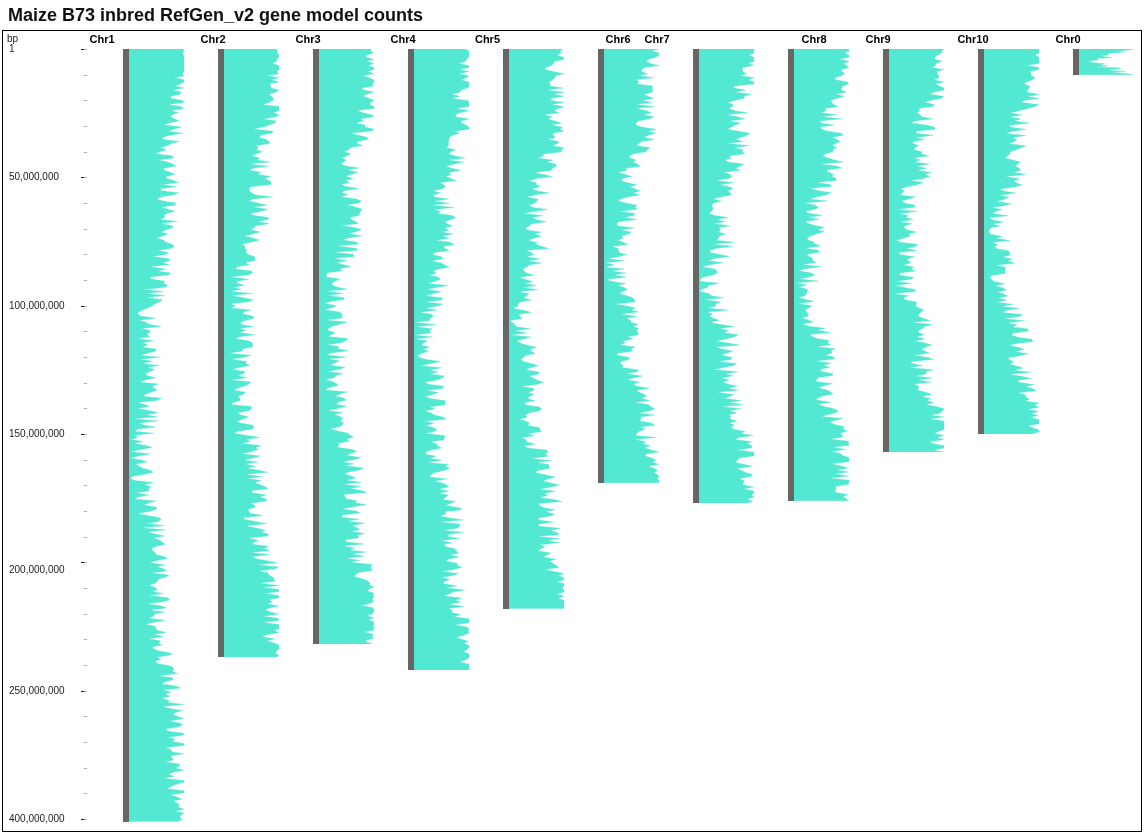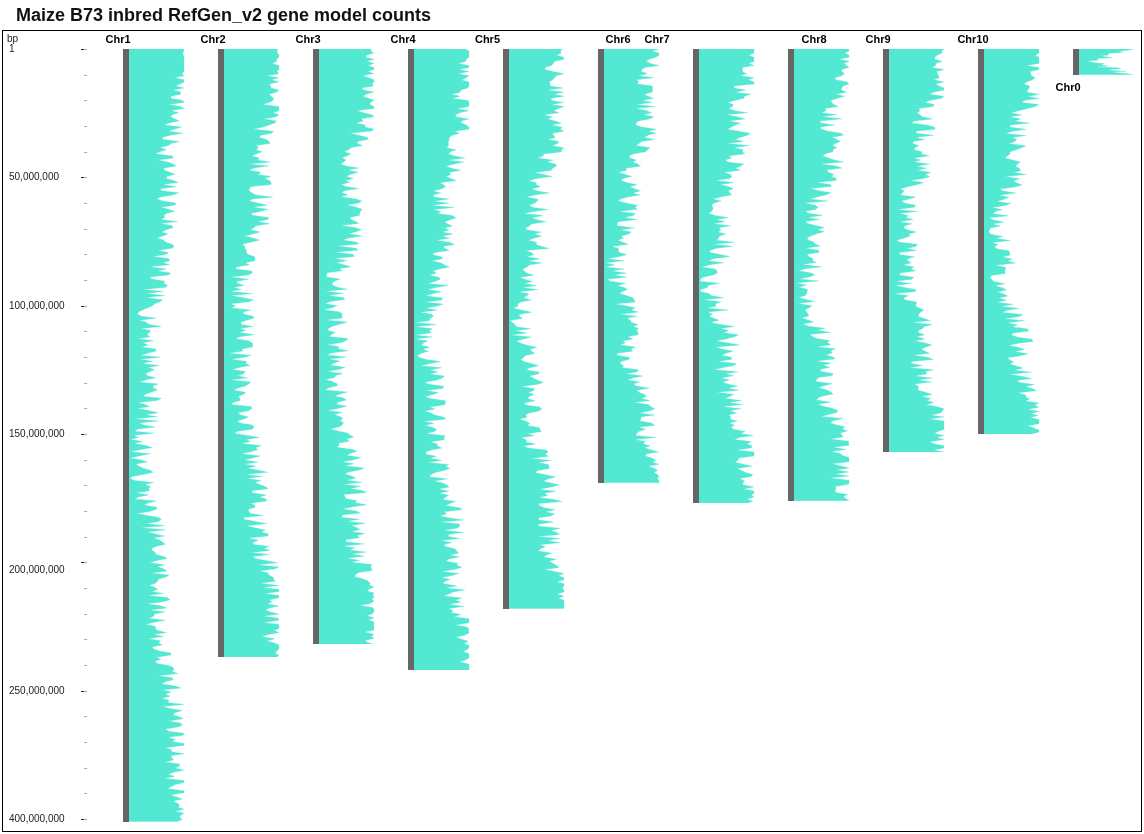--- a/index.html
+++ b/index.html
@@ -7,21 +7,21 @@
       padding: 0;
       font-family: Verdana, Arial, sans-serif;
       background: #fff;
       color: #000;
       width: 1144px;
     }
     .chart-title {
       font-size: 18px;
       font-weight: bold;
       color: #111;
-      padding: 5px 16px 4px;
+      padding: 5px 8px 4px;
     }
     .chart-box {
       position: relative;
       border: 1px solid #000;
       width: 1138px;
       height: 800px;
       margin: 0 2px 4px;
     }
     .y-axis-label {
       position: absolute;
@@ -122,21 +122,21 @@
       <div class="minor-tick" style="top: 608.333px;"></div>
       <div class="minor-tick" style="top: 634px;"></div>
       <div class="minor-tick" style="top: 659.667px;"></div>
       <div class="minor-tick" style="top: 685.333px;"></div>
       <div class="minor-tick" style="top: 711px;"></div>
       <div class="minor-tick" style="top: 736.667px;"></div>
       <div class="minor-tick" style="top: 762.333px;"></div>
       <div class="minor-tick" style="top: 788px;"></div>
     </div>
   <div id="plot-layer">
-      <div class="col-label" style="left: 85px; width: 60px;">Chr1</div>
+      <div class="col-label" style="left: 69px; width: 60px;">Chr1</div>
       <div class="chrom-backbone" style="left: 120px; top: 18px; height: 772.567px;"></div>
       <svg class="gene-area" width="57" height="772.5666666666667" style="left: 126px; top: 18px;">
         <path d="M0,0 L54.3,0.0 L55.0,2.1 L53.8,4.1 L54.4,6.2 L54.9,8.2 L55.0,10.3 L55.0,12.3 L55.0,14.4 L55.0,16.4 L55.0,18.5 L55.0,20.5 L55.0,22.6 L53.1,24.7 L55.0,26.7 L45.8,28.8 L55.0,30.8 L55.0,32.9 L51.3,34.9 L46.4,37.0 L55.0,39.0 L44.1,41.1 L51.8,43.1 L51.4,45.2 L42.2,47.3 L41.8,49.3 L53.9,51.4 L55.0,53.4 L39.4,55.5 L51.7,57.5 L55.0,59.6 L42.2,61.6 L49.6,63.7 L43.1,65.8 L41.6,67.8 L45.9,69.9 L50.3,71.9 L39.8,74.0 L35.5,76.0 L52.7,78.1 L46.0,80.1 L39.4,82.2 L54.2,84.2 L41.1,86.3 L33.1,88.4 L34.5,90.4 L50.6,92.5 L42.1,94.5 L39.4,96.6 L31.2,98.6 L37.3,100.7 L30.8,102.7 L26.2,104.8 L43.0,106.8 L44.6,108.9 L29.2,111.0 L38.9,113.0 L43.8,115.1 L47.2,117.1 L34.5,119.2 L35.4,121.2 L41.1,123.3 L45.8,125.3 L37.8,127.4 L37.4,129.4 L45.0,131.5 L49.3,133.6 L33.7,135.6 L47.7,137.7 L31.1,139.7 L32.9,141.8 L49.7,143.8 L44.0,145.9 L31.6,147.9 L27.8,150.0 L33.9,152.0 L47.2,154.1 L45.6,156.2 L32.1,158.2 L39.5,160.3 L45.7,162.3 L37.3,164.4 L35.2,166.4 L35.7,168.5 L32.0,170.5 L48.4,172.6 L31.8,174.6 L43.5,176.7 L43.8,178.8 L37.2,180.8 L32.8,182.9 L38.9,184.9 L34.0,187.0 L27.9,189.0 L34.6,191.1 L36.3,193.1 L42.9,195.2 L45.3,197.3 L42.7,199.3 L28.9,201.4 L39.6,203.4 L36.7,205.5 L23.6,207.5 L39.6,209.6 L41.0,211.6 L34.1,213.7 L40.7,215.7 L20.4,217.8 L36.9,219.9 L28.7,221.9 L41.9,224.0 L39.3,226.0 L21.0,228.1 L22.6,230.1 L36.0,232.2 L34.6,234.2 L38.3,236.3 L37.0,238.3 L13.7,240.4 L34.3,242.5 L17.9,244.5 L35.8,246.6 L17.0,248.6 L33.5,250.7 L30.9,252.7 L25.9,254.8 L23.5,256.8 L18.5,258.9 L13.6,260.9 L9.4,263.0 L8.7,265.1 L11.6,267.1 L27.1,269.2 L10.2,271.2 L17.0,273.3 L20.0,275.3 L32.3,277.4 L12.4,279.4 L21.4,281.5 L20.3,283.5 L17.8,285.6 L21.1,287.7 L9.3,289.7 L24.7,291.8 L13.9,293.8 L19.1,295.9 L12.8,297.9 L26.9,300.0 L27.1,302.0 L19.4,304.1 L11.7,306.2 L31.6,308.2 L11.2,310.3 L23.8,312.3 L13.2,314.4 L30.4,316.4 L18.9,318.5 L25.6,320.5 L21.3,322.6 L16.5,324.6 L18.4,326.7 L26.8,328.8 L17.4,330.8 L10.3,332.9 L29.4,334.9 L23.7,337.0 L24.6,339.0 L28.5,341.1 L22.6,343.1 L16.4,345.2 L14.2,347.2 L32.5,349.3 L28.2,351.4 L9.0,353.4 L16.1,355.5 L20.5,357.5 L8.8,359.6 L19.9,361.6 L29.1,363.7 L16.7,365.7 L28.5,367.8 L5.4,369.8 L29.3,371.9 L10.4,374.0 L14.5,376.0 L26.5,378.1 L8.9,380.1 L5.7,382.2 L25.2,384.2 L4.7,386.3 L9.3,388.3 L1.7,390.4 L14.1,392.4 L5.0,394.5 L17.3,396.6 L23.1,398.6 L10.9,400.7 L1.5,402.7 L21.5,404.8 L11.1,406.8 L1.1,408.9 L12.5,410.9 L18.2,413.0 L6.9,415.0 L9.6,417.1 L14.0,419.2 L21.3,421.2 L24.3,423.3 L15.7,425.3 L3.2,427.4 L1.1,429.4 L5.8,431.5 L24.5,433.5 L15.9,435.6 L21.9,437.7 L19.4,439.7 L20.7,441.8 L7.0,443.8 L19.7,445.9 L9.5,447.9 L5.7,450.0 L27.3,452.0 L19.1,454.1 L15.0,456.1 L27.9,458.2 L27.4,460.3 L21.5,462.3 L8.1,464.4 L18.7,466.4 L29.7,468.5 L32.3,470.5 L29.7,472.6 L17.9,474.6 L35.5,476.7 L11.9,478.7 L36.6,480.8 L18.7,482.9 L26.5,484.9 L35.5,487.0 L24.6,489.0 L30.7,491.1 L33.1,493.1 L36.5,495.2 L27.8,497.2 L22.7,499.3 L23.0,501.3 L26.3,503.4 L26.7,505.5 L35.0,507.5 L38.3,509.6 L27.8,511.6 L20.8,513.7 L35.8,515.7 L28.3,517.8 L34.4,519.8 L38.1,521.9 L22.5,523.9 L40.0,526.0 L37.0,528.1 L29.6,530.1 L28.4,532.2 L26.3,534.2 L20.2,536.3 L25.4,538.3 L28.7,540.4 L23.2,542.4 L34.6,544.5 L19.0,546.5 L37.9,548.6 L41.1,550.7 L34.4,552.7 L17.6,554.8 L31.7,556.8 L38.0,558.9 L20.8,560.9 L35.8,563.0 L25.2,565.0 L25.0,567.1 L20.0,569.2 L36.2,571.2 L25.3,573.3 L16.7,575.3 L26.7,577.4 L26.5,579.4 L28.7,581.5 L37.5,583.5 L24.7,585.6 L34.6,587.6 L19.3,589.7 L31.5,591.8 L29.7,593.8 L33.0,595.9 L23.3,597.9 L24.7,600.0 L30.2,602.0 L42.2,604.1 L41.7,606.1 L27.8,608.2 L31.9,610.2 L26.1,612.3 L28.3,614.4 L39.6,616.4 L44.3,618.5 L44.9,620.5 L43.3,622.6 L48.8,624.6 L29.0,626.7 L43.1,628.7 L44.4,630.8 L36.3,632.8 L32.8,634.9 L46.5,637.0 L52.1,639.0 L33.8,641.1 L42.1,643.1 L36.5,645.2 L41.1,647.2 L32.7,649.3 L40.0,651.3 L38.8,653.4 L55.0,655.4 L33.9,657.5 L40.9,659.6 L53.2,661.6 L46.1,663.7 L44.2,665.7 L49.7,667.8 L54.5,669.8 L40.0,671.9 L51.0,673.9 L53.7,676.0 L48.7,678.1 L36.7,680.1 L39.2,682.2 L55.0,684.2 L54.2,686.3 L39.3,688.3 L46.4,690.4 L42.9,692.4 L55.0,694.5 L55.0,696.5 L36.3,698.6 L42.2,700.7 L42.8,702.7 L55.0,704.8 L41.9,706.8 L43.1,708.9 L44.4,710.9 L36.1,713.0 L50.3,715.0 L50.7,717.1 L46.5,719.1 L55.0,721.2 L44.4,723.3 L39.5,725.3 L45.5,727.4 L35.2,729.4 L55.0,731.5 L55.0,733.5 L46.4,735.6 L42.3,737.6 L38.6,739.7 L55.0,741.7 L55.0,743.8 L41.6,745.9 L47.5,747.9 L53.4,750.0 L44.3,752.0 L48.1,754.1 L50.4,756.1 L49.4,758.2 L55.0,760.2 L46.5,762.3 L55.0,764.3 L51.4,766.4 L50.9,768.5 L53.1,770.5 L48.3,772.6 L0,772.6 Z"></path>
       </svg>
       <div class="col-label" style="left: 180px; width: 60px;">Chr2</div>
       <div class="chrom-backbone" style="left: 215px; top: 18px; height: 608.3px;"></div>
       <svg class="gene-area" width="57" height="608.3000000000001" style="left: 221px; top: 18px;">
         <path d="M0,0 L53.3,0.0 L53.2,2.1 L53.4,4.1 L55.0,6.2 L55.0,8.2 L52.5,10.3 L52.8,12.3 L48.4,14.4 L55.0,16.4 L55.0,18.5 L55.0,20.6 L52.8,22.6 L55.0,24.7 L43.1,26.7 L55.0,28.8 L47.5,30.8 L55.0,32.9 L45.4,34.9 L46.8,37.0 L47.0,39.0 L55.0,41.1 L52.0,43.2 L45.2,45.2 L47.4,47.3 L49.6,49.3 L48.9,51.4 L45.3,53.4 L38.5,55.5 L55.0,57.5 L55.0,59.6 L55.0,61.7 L49.3,63.7 L55.0,65.8 L52.2,67.8 L39.7,69.9 L52.4,71.9 L50.8,74.0 L45.2,76.0 L39.6,78.1 L29.5,80.1 L49.5,82.2 L47.5,84.3 L36.4,86.3 L35.4,88.4 L42.3,90.4 L45.2,92.5 L45.9,94.5 L31.9,96.6 L34.6,98.6 L32.2,100.7 L38.4,102.8 L32.6,104.8 L27.8,106.9 L35.5,108.9 L33.7,111.0 L46.1,113.0 L24.7,115.1 L44.7,117.1 L29.2,119.2 L25.5,121.2 L36.9,123.3 L34.0,125.4 L46.9,127.4 L40.6,129.5 L45.4,131.5 L47.2,133.6 L47.0,135.6 L26.7,137.7 L25.4,139.7 L25.1,141.8 L28.0,143.9 L31.9,145.9 L48.8,148.0 L28.8,150.0 L25.3,152.1 L34.1,154.1 L43.3,156.2 L29.4,158.2 L44.1,160.3 L36.2,162.4 L26.6,164.4 L29.4,166.5 L44.8,168.5 L44.0,170.6 L33.8,172.6 L45.4,174.7 L31.9,176.7 L30.3,178.8 L26.6,180.8 L36.0,182.9 L28.9,185.0 L20.5,187.0 L28.8,189.1 L35.6,191.1 L26.5,193.2 L18.4,195.2 L20.8,197.3 L20.9,199.3 L22.7,201.4 L22.0,203.5 L24.2,205.5 L30.3,207.6 L31.0,209.6 L30.8,211.7 L21.3,213.7 L25.3,215.8 L13.5,217.8 L11.3,219.9 L27.6,221.9 L28.5,224.0 L24.3,226.1 L6.3,228.1 L24.7,230.2 L13.2,232.2 L13.0,234.3 L20.3,236.3 L10.1,238.4 L17.3,240.4 L6.0,242.5 L28.6,244.6 L7.0,246.6 L19.2,248.7 L29.2,250.7 L25.4,252.8 L6.7,254.8 L11.6,256.9 L7.2,258.9 L26.8,261.0 L19.6,263.0 L19.3,265.1 L29.2,267.2 L29.8,269.2 L22.6,271.3 L16.7,273.3 L17.3,275.4 L29.0,277.4 L16.3,279.5 L21.6,281.5 L15.6,283.6 L30.5,285.7 L15.8,287.7 L11.7,289.8 L24.4,291.8 L28.5,293.9 L28.7,295.9 L28.6,298.0 L17.8,300.0 L19.0,302.1 L5.0,304.2 L27.1,306.2 L20.5,308.3 L7.5,310.3 L22.8,312.4 L21.6,314.4 L26.0,316.5 L15.2,318.5 L8.6,320.6 L21.3,322.6 L19.6,324.7 L13.8,326.8 L23.3,328.8 L7.0,330.9 L27.0,332.9 L24.6,335.0 L21.2,337.0 L13.9,339.1 L9.7,341.1 L21.4,343.2 L19.8,345.3 L14.2,347.3 L16.0,349.4 L16.3,351.4 L9.3,353.5 L6.8,355.5 L27.4,357.6 L27.6,359.6 L24.7,361.7 L14.2,363.7 L16.2,365.8 L24.4,367.9 L20.1,369.9 L13.0,372.0 L16.1,374.0 L28.1,376.1 L30.2,378.1 L28.3,380.2 L13.8,382.2 L10.6,384.3 L23.2,386.4 L35.6,388.4 L22.4,390.5 L26.4,392.5 L17.6,394.6 L37.1,396.6 L31.8,398.7 L33.9,400.7 L26.8,402.8 L17.3,404.8 L36.3,406.9 L28.8,409.0 L20.1,411.0 L33.6,413.1 L20.9,415.1 L31.7,417.2 L23.4,419.2 L34.8,421.3 L43.8,423.3 L20.9,425.4 L37.8,427.5 L23.2,429.5 L37.0,431.6 L30.8,433.6 L36.4,435.7 L41.5,437.7 L44.2,439.8 L27.8,441.8 L28.7,443.9 L42.5,445.9 L35.7,448.0 L42.3,450.1 L42.3,452.1 L26.9,454.2 L30.6,456.2 L31.3,458.3 L24.3,460.3 L24.8,462.4 L26.4,464.4 L39.0,466.5 L19.3,468.6 L21.0,470.6 L32.5,472.7 L42.7,474.7 L22.2,476.8 L30.8,478.8 L41.4,480.9 L37.6,482.9 L44.3,485.0 L43.9,487.1 L24.4,489.1 L34.4,491.2 L29.3,493.2 L29.0,495.3 L44.8,497.3 L40.1,499.4 L45.9,501.4 L26.9,503.5 L44.9,505.5 L28.3,507.6 L32.2,509.7 L43.2,511.7 L53.2,513.8 L34.2,515.8 L54.9,517.9 L50.6,519.9 L35.5,522.0 L44.2,524.0 L44.8,526.1 L49.2,528.2 L49.8,530.2 L51.1,532.3 L36.4,534.3 L55.0,536.4 L39.3,538.4 L55.0,540.5 L55.0,542.5 L40.7,544.6 L55.0,546.6 L55.0,548.7 L45.7,550.8 L48.0,552.8 L43.7,554.9 L55.0,556.9 L45.4,559.0 L41.3,561.0 L46.8,563.1 L55.0,565.1 L39.2,567.2 L54.3,569.3 L55.0,571.3 L39.5,573.4 L55.0,575.4 L55.0,577.5 L55.0,579.5 L50.2,581.6 L55.0,583.6 L43.6,585.7 L37.8,587.7 L51.0,589.8 L42.7,591.9 L50.7,593.9 L55.0,596.0 L55.0,598.0 L55.0,600.1 L52.6,602.1 L51.3,604.2 L55.0,606.2 L52.7,608.3 L0,608.3 Z"></path>
       </svg>
       <div class="col-label" style="left: 275px; width: 60px;">Chr3</div>
@@ -172,19 +172,19 @@
       <div class="col-label" style="left: 845px; width: 60px;">Chr9</div>
       <div class="chrom-backbone" style="left: 880px; top: 18px; height: 402.967px;"></div>
       <svg class="gene-area" width="57" height="402.96666666666664" style="left: 886px; top: 18px;">
         <path d="M0,0 L55.0,0.0 L52.7,2.1 L53.1,4.1 L48.2,6.2 L45.9,8.2 L45.8,10.3 L53.1,12.3 L46.8,14.4 L46.6,16.4 L42.9,18.5 L55.0,20.6 L47.6,22.6 L48.4,24.7 L49.6,26.7 L50.3,28.8 L45.0,30.8 L54.9,32.9 L46.8,35.0 L50.3,37.0 L55.0,39.1 L55.0,41.1 L44.4,43.2 L40.8,45.2 L54.7,47.3 L52.8,49.3 L40.6,51.4 L36.2,53.5 L45.3,55.5 L44.0,57.6 L29.5,59.6 L31.1,61.7 L27.9,63.7 L31.3,65.8 L32.9,67.8 L43.5,69.9 L25.8,72.0 L22.4,74.0 L37.7,76.1 L45.3,78.1 L46.2,80.2 L27.3,82.2 L27.2,84.3 L44.6,86.3 L26.6,88.4 L35.7,90.5 L24.5,92.5 L23.6,94.6 L29.8,96.6 L25.9,98.7 L25.1,100.7 L32.8,102.8 L32.6,104.9 L39.9,106.9 L24.7,109.0 L31.5,111.0 L25.4,113.1 L40.5,115.1 L28.1,117.2 L37.7,119.2 L28.4,121.3 L42.0,123.4 L36.2,125.4 L40.7,127.5 L34.4,129.5 L21.1,131.6 L34.6,133.6 L27.9,135.7 L18.7,137.7 L11.6,139.8 L15.2,141.9 L13.4,143.9 L11.5,146.0 L26.6,148.0 L19.8,150.1 L12.4,152.1 L16.3,154.2 L26.6,156.3 L25.4,158.3 L8.0,160.4 L28.4,162.4 L10.0,164.5 L19.3,166.5 L16.9,168.6 L24.2,170.6 L10.8,172.7 L23.0,174.8 L15.9,176.8 L14.8,178.9 L18.7,180.9 L27.3,183.0 L19.5,185.0 L21.3,187.1 L15.1,189.1 L7.6,191.2 L11.1,193.3 L28.5,195.3 L26.8,197.4 L17.6,199.4 L27.8,201.5 L10.1,203.5 L10.8,205.6 L25.5,207.7 L18.7,209.7 L18.8,211.8 L22.3,213.8 L14.4,215.9 L24.8,217.9 L22.2,220.0 L26.3,222.0 L11.0,224.1 L10.5,226.2 L24.7,228.2 L22.7,230.3 L6.8,232.3 L22.1,234.4 L6.1,236.4 L15.3,238.5 L26.5,240.5 L26.4,242.6 L5.1,244.7 L19.6,246.7 L14.8,248.8 L15.7,250.8 L27.3,252.9 L27.5,254.9 L26.3,257.0 L30.2,259.1 L34.9,261.1 L31.5,263.2 L29.9,265.2 L29.2,267.3 L34.3,269.3 L41.3,271.4 L23.5,273.4 L43.3,275.5 L35.4,277.6 L33.6,279.6 L29.2,281.7 L29.8,283.7 L35.5,285.8 L27.8,287.8 L35.8,289.9 L25.8,291.9 L36.3,294.0 L42.8,296.1 L36.9,298.1 L32.4,300.2 L36.2,302.2 L40.6,304.3 L24.4,306.3 L39.5,308.4 L44.3,310.4 L22.0,312.5 L23.0,314.6 L33.6,316.6 L20.8,318.7 L44.6,320.7 L36.2,322.8 L38.1,324.8 L26.2,326.9 L43.2,329.0 L29.3,331.0 L42.4,333.1 L25.3,335.1 L29.6,337.2 L29.2,339.2 L28.9,341.3 L36.7,343.3 L43.2,345.4 L32.4,347.5 L41.9,349.5 L37.9,351.6 L44.7,353.6 L37.1,355.7 L48.3,357.7 L55.0,359.8 L53.5,361.8 L51.7,363.9 L42.1,366.0 L55.0,368.0 L40.7,370.1 L55.0,372.1 L55.0,374.2 L55.0,376.2 L55.0,378.3 L55.0,380.4 L48.9,382.4 L45.5,384.5 L55.0,386.5 L48.0,388.6 L55.0,390.6 L40.7,392.7 L44.9,394.7 L55.0,396.8 L55.0,398.9 L44.7,400.9 L55.0,403.0 L0,403.0 Z"></path>
       </svg>
       <div class="col-label" style="left: 940px; width: 60px;">Chr10</div>
       <div class="chrom-backbone" style="left: 975px; top: 18px; height: 385px;"></div>
       <svg class="gene-area" width="57" height="385" style="left: 981px; top: 18px;">
         <path d="M0,0 L55.0,0.0 L55.0,2.1 L55.0,4.1 L51.1,6.2 L55.0,8.2 L55.0,10.3 L55.0,12.4 L55.0,14.4 L42.0,16.5 L55.0,18.5 L55.0,20.6 L45.9,22.6 L47.2,24.7 L47.1,26.8 L51.3,28.8 L47.9,30.9 L42.5,32.9 L40.0,35.0 L45.6,37.1 L45.2,39.1 L43.5,41.2 L43.1,43.2 L55.0,45.3 L44.2,47.4 L55.0,49.4 L39.9,51.5 L38.2,53.5 L55.0,55.6 L51.3,57.6 L42.7,59.7 L34.5,61.8 L26.7,63.8 L37.9,65.9 L26.0,67.9 L36.6,70.0 L30.7,72.1 L45.6,74.1 L25.4,76.2 L26.8,78.2 L42.2,80.3 L27.9,82.4 L21.8,84.4 L41.8,86.5 L28.3,88.5 L32.8,90.6 L30.5,92.6 L24.8,94.7 L42.0,96.8 L37.5,98.8 L31.5,100.9 L25.8,102.9 L26.1,105.0 L23.3,107.1 L21.2,109.1 L29.9,111.2 L36.4,113.2 L33.1,115.3 L31.7,117.4 L35.5,119.4 L36.6,121.5 L30.1,123.5 L42.0,125.6 L21.2,127.6 L35.9,129.7 L29.8,131.8 L32.1,133.8 L38.2,135.9 L31.1,137.9 L16.0,140.0 L19.5,142.1 L31.9,144.1 L15.5,146.2 L25.1,148.2 L20.2,150.3 L12.7,152.4 L26.9,154.4 L21.3,156.5 L7.8,158.5 L18.1,160.6 L11.4,162.6 L9.2,164.7 L24.3,166.8 L5.0,168.8 L9.2,170.9 L19.8,172.9 L9.0,175.0 L16.3,177.1 L6.3,179.1 L5.5,181.2 L4.9,183.2 L7.2,185.3 L18.5,187.4 L12.4,189.4 L26.4,191.5 L8.4,193.5 L14.0,195.6 L10.6,197.6 L12.6,199.7 L24.6,201.8 L25.6,203.8 L26.3,205.9 L18.6,207.9 L28.2,210.0 L23.9,212.1 L31.4,214.1 L11.8,216.2 L21.4,218.2 L21.5,220.3 L20.7,222.4 L21.2,224.4 L7.6,226.5 L6.0,228.5 L7.7,230.6 L9.7,232.6 L20.9,234.7 L11.2,236.8 L18.2,238.8 L22.8,240.9 L13.4,242.9 L19.7,245.0 L23.8,247.1 L14.9,249.1 L22.4,251.2 L12.6,253.2 L29.1,255.3 L17.6,257.4 L35.2,259.4 L22.2,261.5 L18.8,263.5 L38.9,265.6 L35.5,267.6 L20.1,269.7 L40.7,271.8 L23.8,273.8 L33.2,275.9 L28.5,277.9 L44.0,280.0 L44.3,282.1 L29.1,284.1 L27.6,286.2 L33.9,288.2 L47.8,290.3 L49.0,292.4 L33.3,294.4 L24.6,296.5 L35.0,298.5 L40.4,300.6 L30.6,302.6 L44.2,304.7 L36.2,306.8 L23.6,308.8 L26.0,310.9 L29.8,312.9 L25.8,315.0 L32.3,317.1 L39.1,319.1 L30.5,321.2 L47.2,323.2 L25.7,325.3 L38.6,327.4 L47.7,329.4 L32.8,331.5 L35.8,333.5 L50.3,335.6 L41.8,337.6 L48.8,339.7 L52.4,341.8 L33.9,343.8 L41.8,345.9 L41.8,347.9 L45.7,350.0 L41.6,352.1 L55.0,354.1 L50.6,356.2 L55.0,358.2 L43.8,360.3 L55.0,362.4 L46.9,364.4 L53.9,366.5 L46.1,368.5 L55.0,370.6 L55.0,372.6 L55.0,374.7 L44.0,376.8 L48.9,378.8 L55.0,380.9 L55.0,382.9 L47.6,385.0 L0,385.0 Z"></path>
       </svg>
-      <div class="col-label" style="left: 1035px; width: 60px; margin-top: 48px;">Chr0</div>
+      <div class="col-label" style="left: 1035px; width: 60px;">Chr0</div>
       <div class="chrom-backbone" style="left: 1070px; top: 18px; height: 25.6667px;"></div>
       <svg class="gene-area" width="57" height="25.66666666666667" style="left: 1076px; top: 18px;">
         <path d="M0,0 L55.0,0.0 L49.6,0.9 L45.0,1.7 L38.8,2.6 L43.9,3.4 L30.8,4.3 L28.5,5.1 L29.7,6.0 L22.2,6.8 L26.3,7.7 L33.6,8.6 L17.9,9.4 L18.5,10.3 L19.6,11.1 L8.7,12.0 L11.4,12.8 L15.3,13.7 L25.3,14.5 L22.4,15.4 L24.8,16.3 L28.9,17.1 L17.4,18.0 L39.0,18.8 L41.9,19.7 L30.1,20.5 L32.9,21.4 L47.3,22.2 L31.9,23.1 L41.6,24.0 L49.3,24.8 L53.5,25.7 L0,25.7 Z"></path>
       </svg>
     </div>
 </div>
 
 </body></html>

